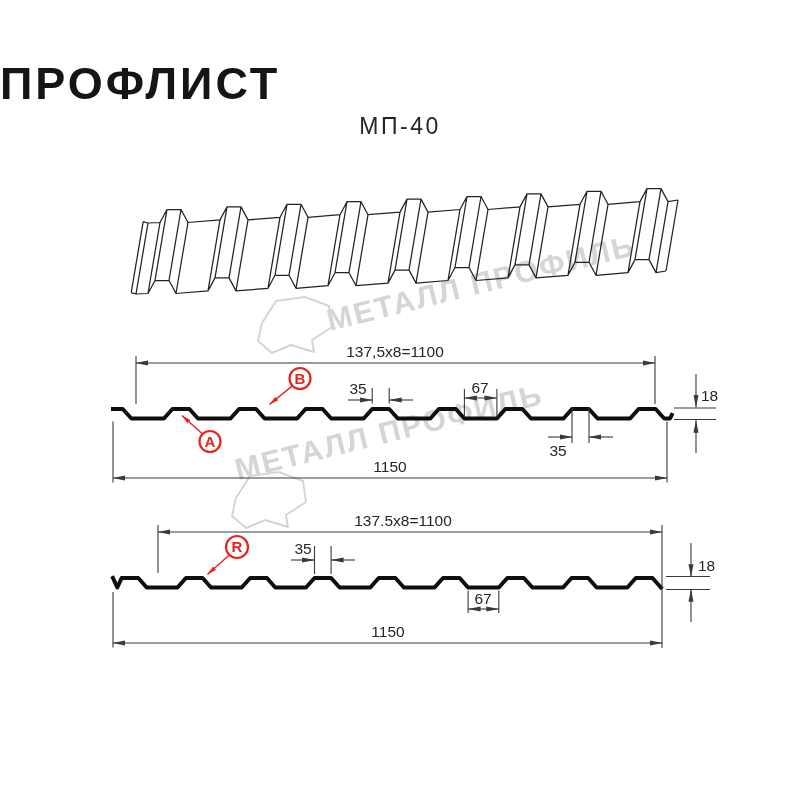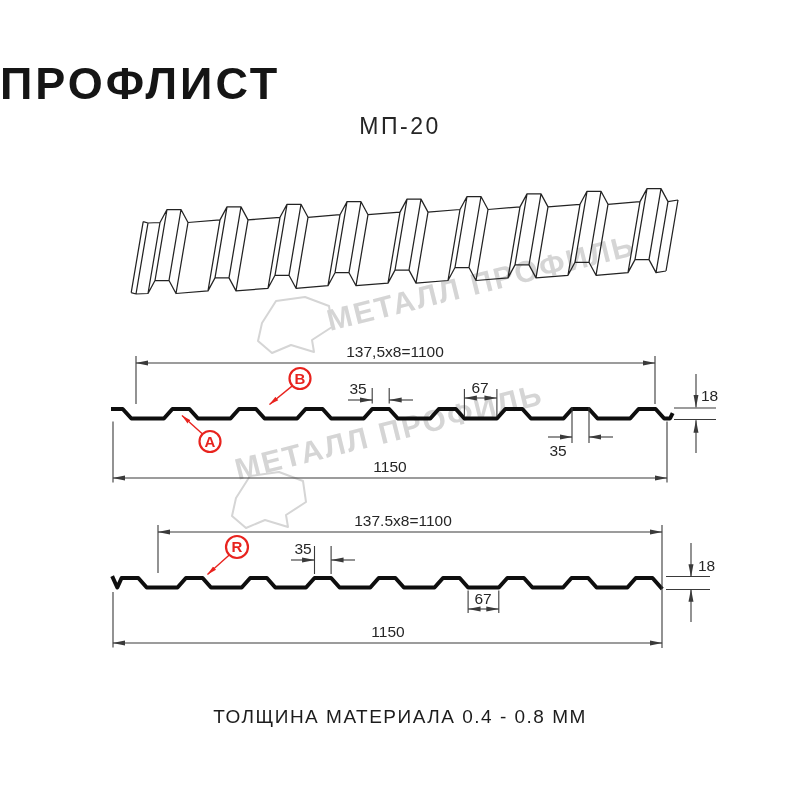--- a/index.html
+++ b/index.html
@@ -22,21 +22,21 @@
   .wmtext{font-family:"Liberation Sans",sans-serif;font-size:30px;font-weight:bold;
           fill:#d5d5d5;letter-spacing:2px;}
   .wmlogo{fill:none;stroke:#d5d5d5;stroke-width:2;stroke-linejoin:round;}
 </style>
 </head>
 <body>
 
 <div class="page">
 
   <div class="title">ПРОФЛИСТ</div>
-  <div class="subtitle">МП-20</div>
+  <div class="subtitle">МП-40</div>
 
   <svg class="drawing" viewBox="0 0 800 800">
     <defs>
       <marker id="dimarrow" viewBox="0 0 12 6" refX="11.5" refY="3" markerWidth="13" markerHeight="6.5" orient="auto-start-reverse" markerUnits="userSpaceOnUse">
         <path d="M0 0.7 L12 3 L0 5.3 Z" fill="#3a3a3a"></path>
       </marker>
       <marker id="redarrow" viewBox="0 0 10 6" refX="9.5" refY="3" markerWidth="10" markerHeight="6" orient="auto-start-reverse" markerUnits="userSpaceOnUse">
         <path d="M0 0.8 L10 3 L0 5.2 Z" fill="#e8231e"></path>
       </marker>
     </defs>
@@ -170,14 +170,13 @@
       </g>
 
       <g>
         <line class="redlead" x1="229.8" y1="554.5" x2="207.5" y2="574.5" marker-end="url(#redarrow)"></line>
         <circle class="red" cx="237" cy="547" r="11"></circle>
         <text class="redtxt" x="237" y="552" text-anchor="middle">R</text>
       </g>
     </g>
   </svg>
 
-  <div class="footer">ТОЛЩИНА МАТЕРИАЛА 0.4 - 0.8 ММ</div>
 </div>
 
 </body></html>

